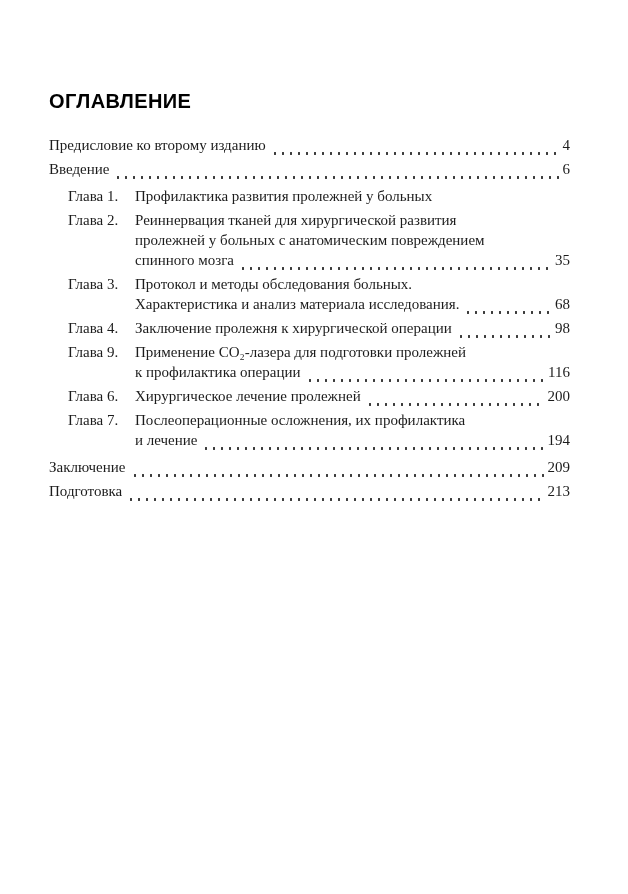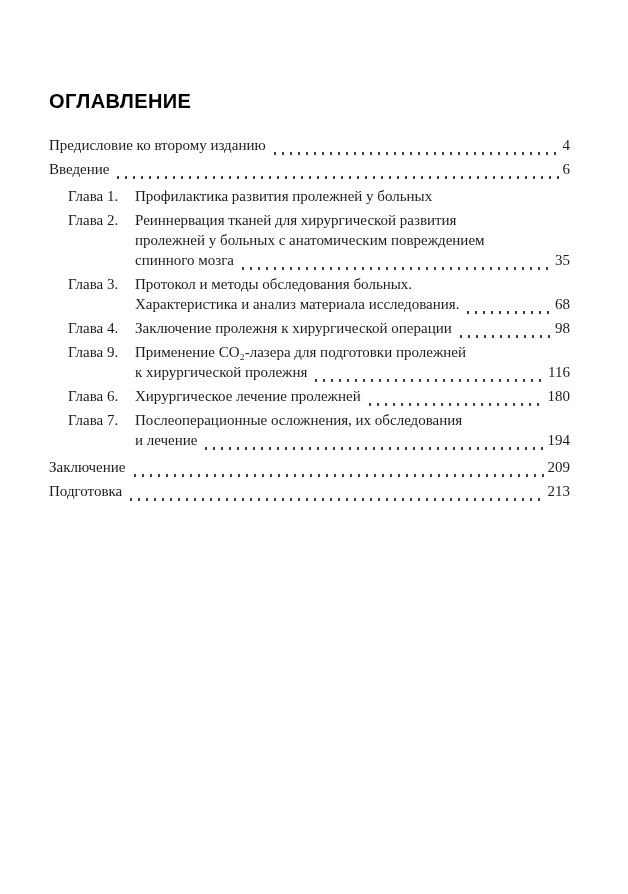--- a/index.html
+++ b/index.html
@@ -121,39 +121,39 @@
         <span class="pagenum">98</span>
       </div>
     </div>
 
     <div class="entry chapter">
       <div class="line first">
         <span class="label">Глава 9.</span>
         <span class="text">Применение СО₂-лазера для подготовки пролежней</span>
       </div>
       <div class="line cont">
-        <span class="text">к хирургической пролежня</span>
+        <span class="text">к профилактика операции</span>
         <span class="leader"></span>
         <span class="pagenum">116</span>
       </div>
     </div>
 
     <div class="entry chapter">
       <div class="line first">
         <span class="label">Глава 6.</span>
         <span class="text">Хирургическое лечение пролежней</span>
         <span class="leader"></span>
-        <span class="pagenum">180</span>
+        <span class="pagenum">200</span>
       </div>
     </div>
 
     <div class="entry chapter">
       <div class="line first">
         <span class="label">Глава 7.</span>
-        <span class="text">Послеоперационные осложнения, их обследования</span>
+        <span class="text">Послеоперационные осложнения, их профилактика</span>
       </div>
       <div class="line cont">
         <span class="text">и лечение</span>
         <span class="leader"></span>
         <span class="pagenum">194</span>
       </div>
     </div>
 
     <div class="entry group-start">
       <div class="line">

